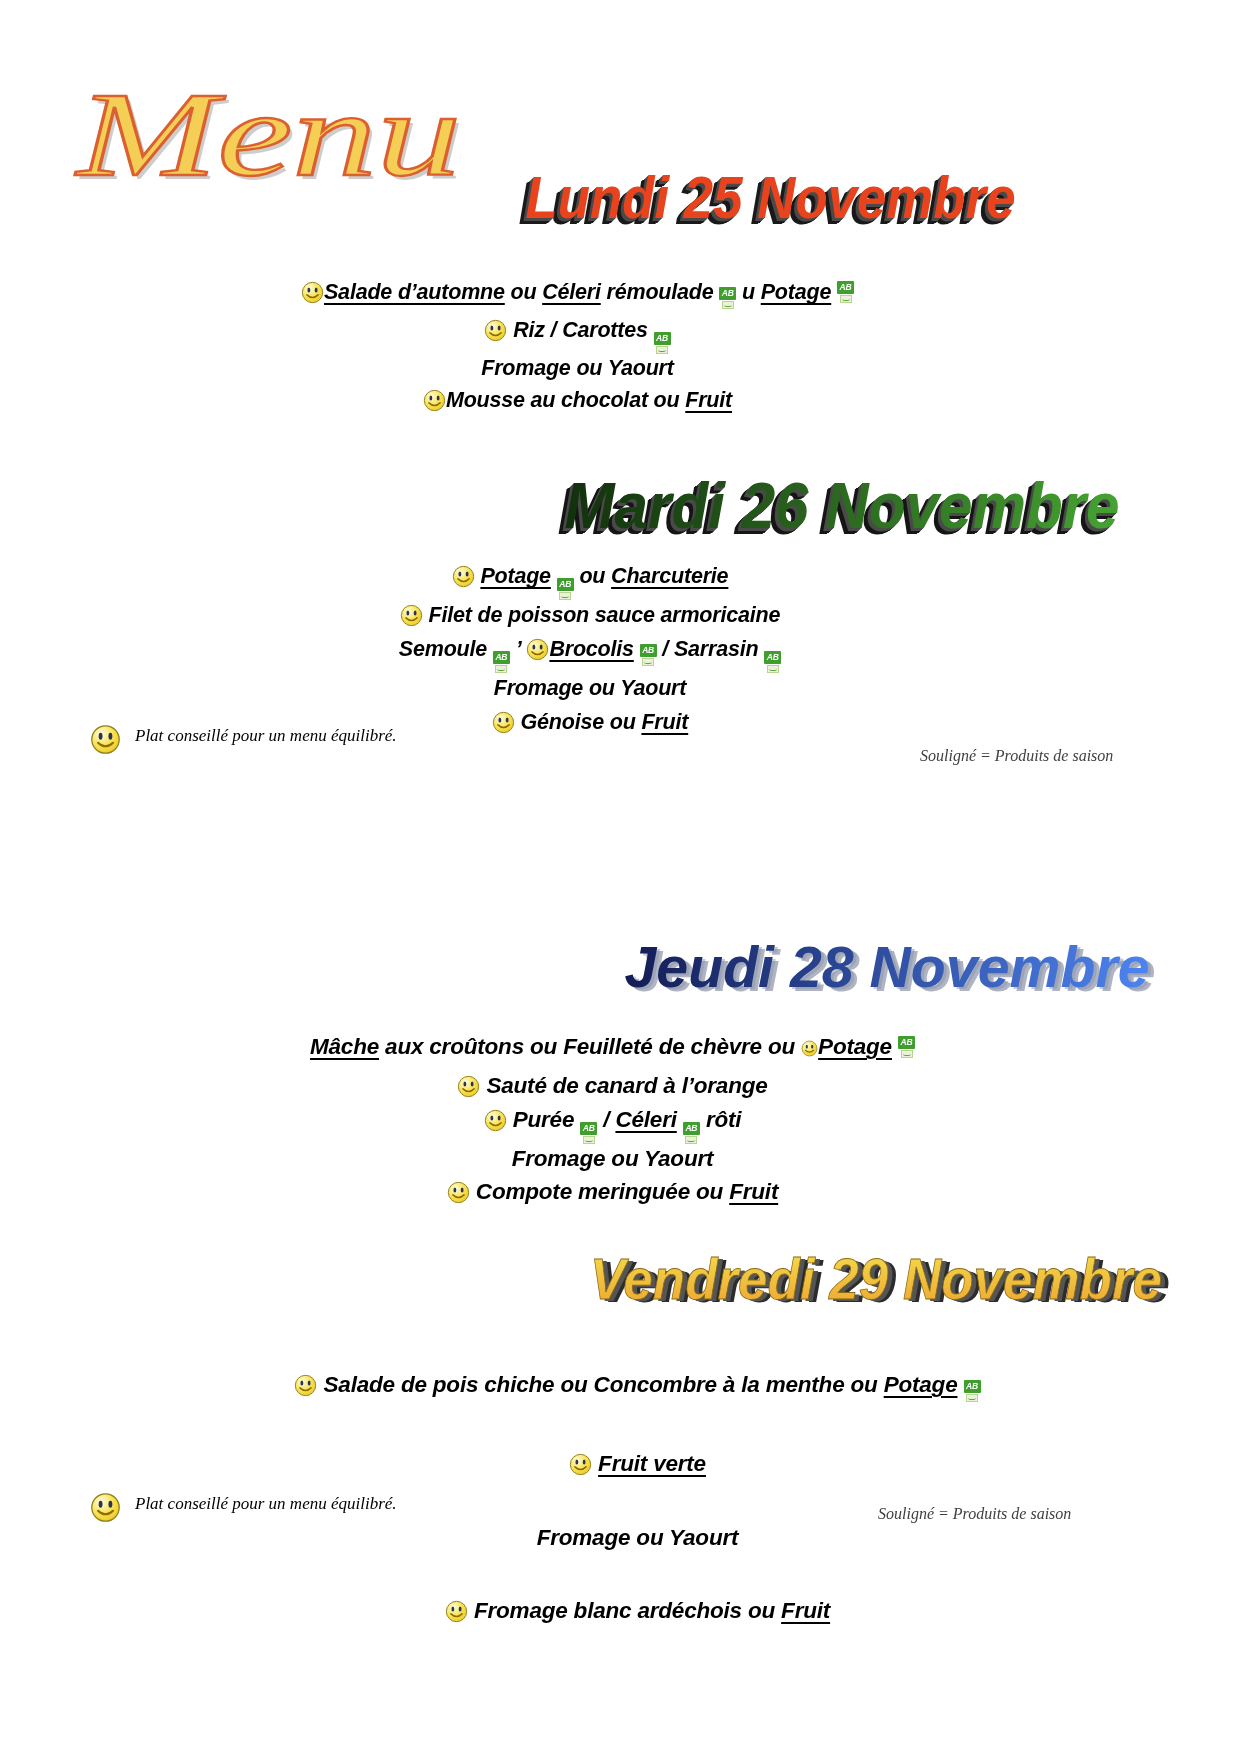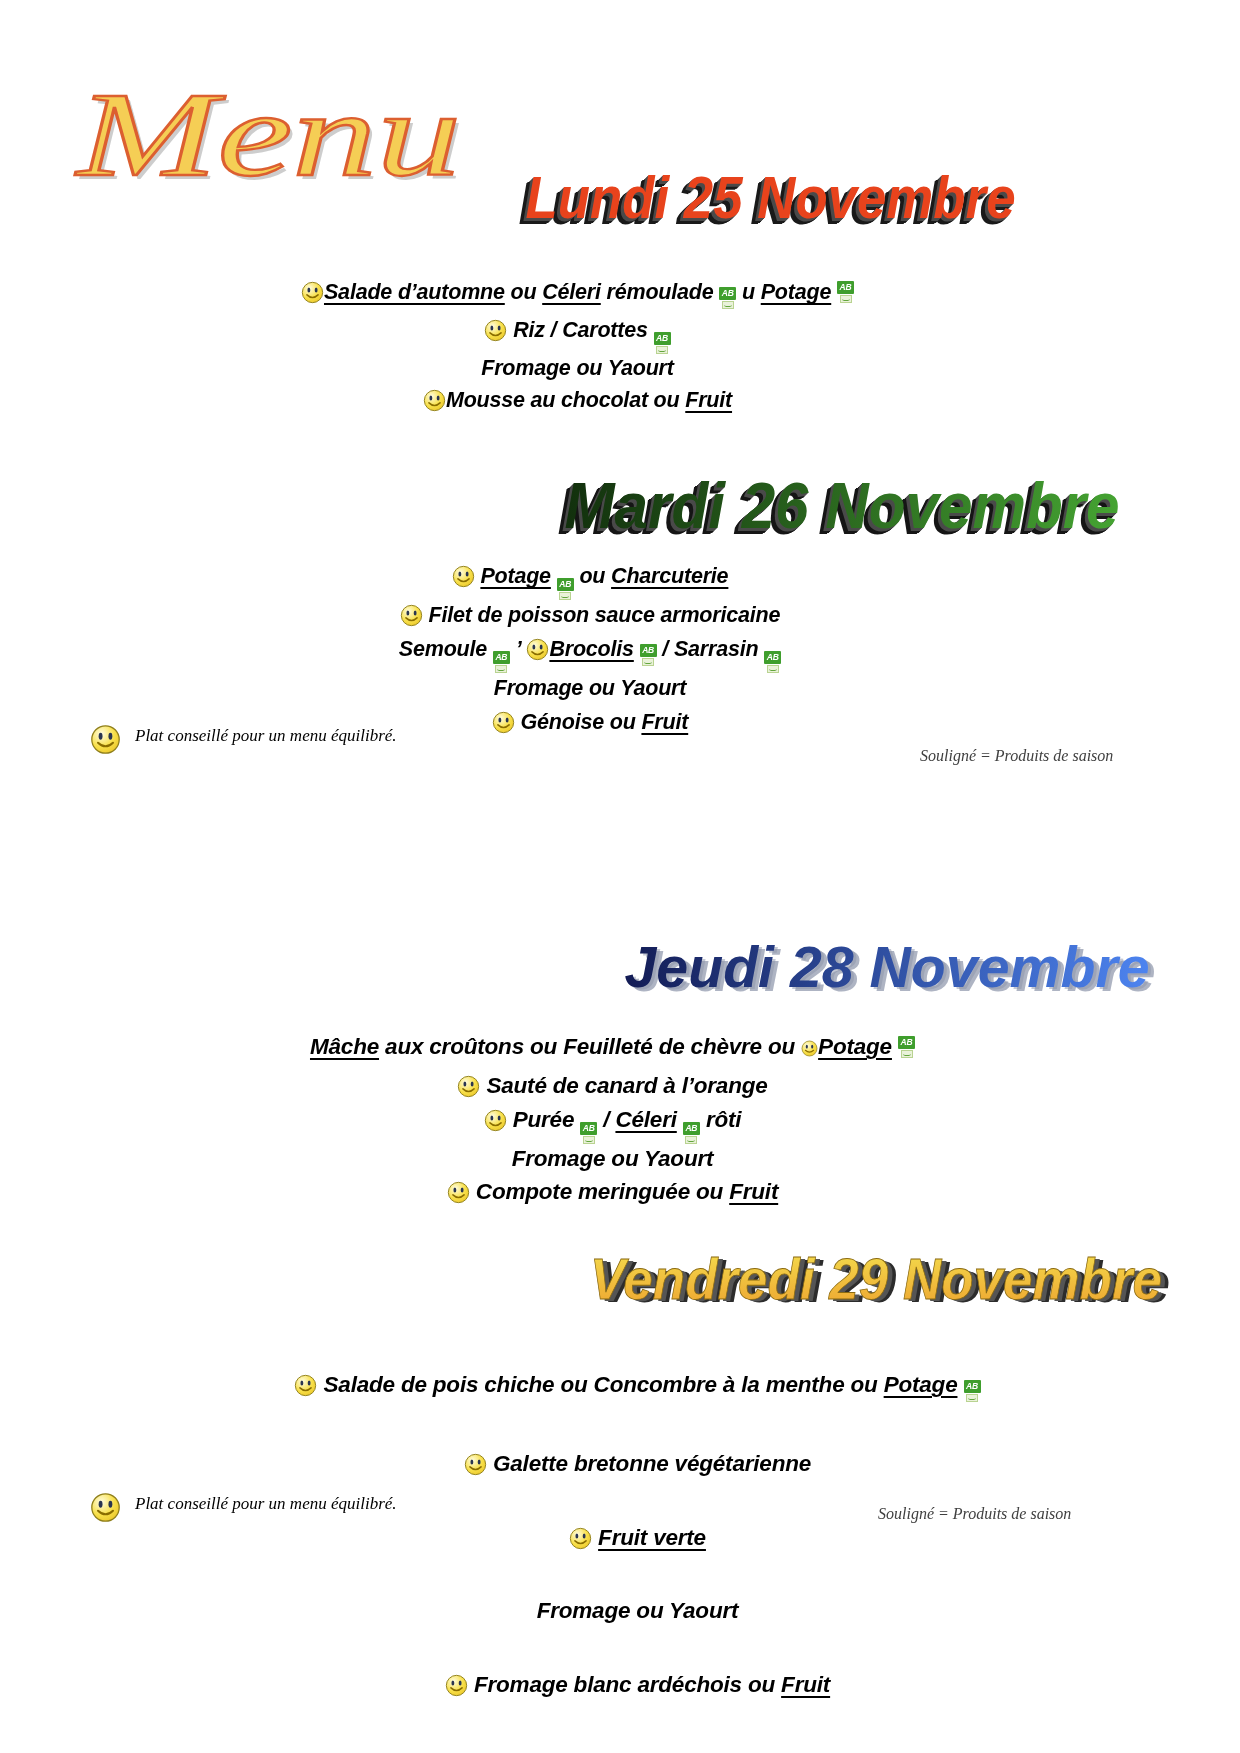--- a/index.html
+++ b/index.html
@@ -227,26 +227,20 @@
           <circle cx="12" cy="12" r="10.6" fill="url(#smg)" stroke="#8f7f1c" stroke-width="1"></circle>
           <ellipse cx="8.2" cy="9.4" rx="1.5" ry="2.7" fill="#2a3550"></ellipse>
           <ellipse cx="15.8" cy="9.4" rx="1.5" ry="2.7" fill="#2a3550"></ellipse>
           <path d="M6.2 14.5 Q12 20 17.8 14.5" fill="none" stroke="#8a6d00" stroke-width="1.6" stroke-linecap="round"></path>
         </svg><span class=""> Salade de pois chiche ou  Concombre à la menthe ou </span><span class="u">Potage</span><span class=""> </span><span class="ab-icon ab-mid"><span class="ab-top">AB</span><span class="ab-bottom"></span></span></div>
       <div class="menu-line"><svg class="smiley" viewBox="0 0 24 24">
           <circle cx="12" cy="12" r="10.6" fill="url(#smg)" stroke="#8f7f1c" stroke-width="1"></circle>
           <ellipse cx="8.2" cy="9.4" rx="1.5" ry="2.7" fill="#2a3550"></ellipse>
           <ellipse cx="15.8" cy="9.4" rx="1.5" ry="2.7" fill="#2a3550"></ellipse>
           <path d="M6.2 14.5 Q12 20 17.8 14.5" fill="none" stroke="#8a6d00" stroke-width="1.6" stroke-linecap="round"></path>
-        </svg><span class=""> Galette bretonne végétarienne</span></div>
-      <div class="menu-line"><svg class="smiley" viewBox="0 0 24 24">
-          <circle cx="12" cy="12" r="10.6" fill="url(#smg)" stroke="#8f7f1c" stroke-width="1"></circle>
-          <ellipse cx="8.2" cy="9.4" rx="1.5" ry="2.7" fill="#2a3550"></ellipse>
-          <ellipse cx="15.8" cy="9.4" rx="1.5" ry="2.7" fill="#2a3550"></ellipse>
-          <path d="M6.2 14.5 Q12 20 17.8 14.5" fill="none" stroke="#8a6d00" stroke-width="1.6" stroke-linecap="round"></path>
         </svg><span class=""> </span><span class="u">Fruit verte</span></div>
       <div class="menu-line"><span class="">Fromage ou Yaourt</span></div>
       <div class="menu-line"><svg class="smiley" viewBox="0 0 24 24">
           <circle cx="12" cy="12" r="10.6" fill="url(#smg)" stroke="#8f7f1c" stroke-width="1"></circle>
           <ellipse cx="8.2" cy="9.4" rx="1.5" ry="2.7" fill="#2a3550"></ellipse>
           <ellipse cx="15.8" cy="9.4" rx="1.5" ry="2.7" fill="#2a3550"></ellipse>
           <path d="M6.2 14.5 Q12 20 17.8 14.5" fill="none" stroke="#8a6d00" stroke-width="1.6" stroke-linecap="round"></path>
         </svg><span class=""> Fromage blanc ardéchois ou  </span><span class="u">Fruit</span></div>
     </div>
 

